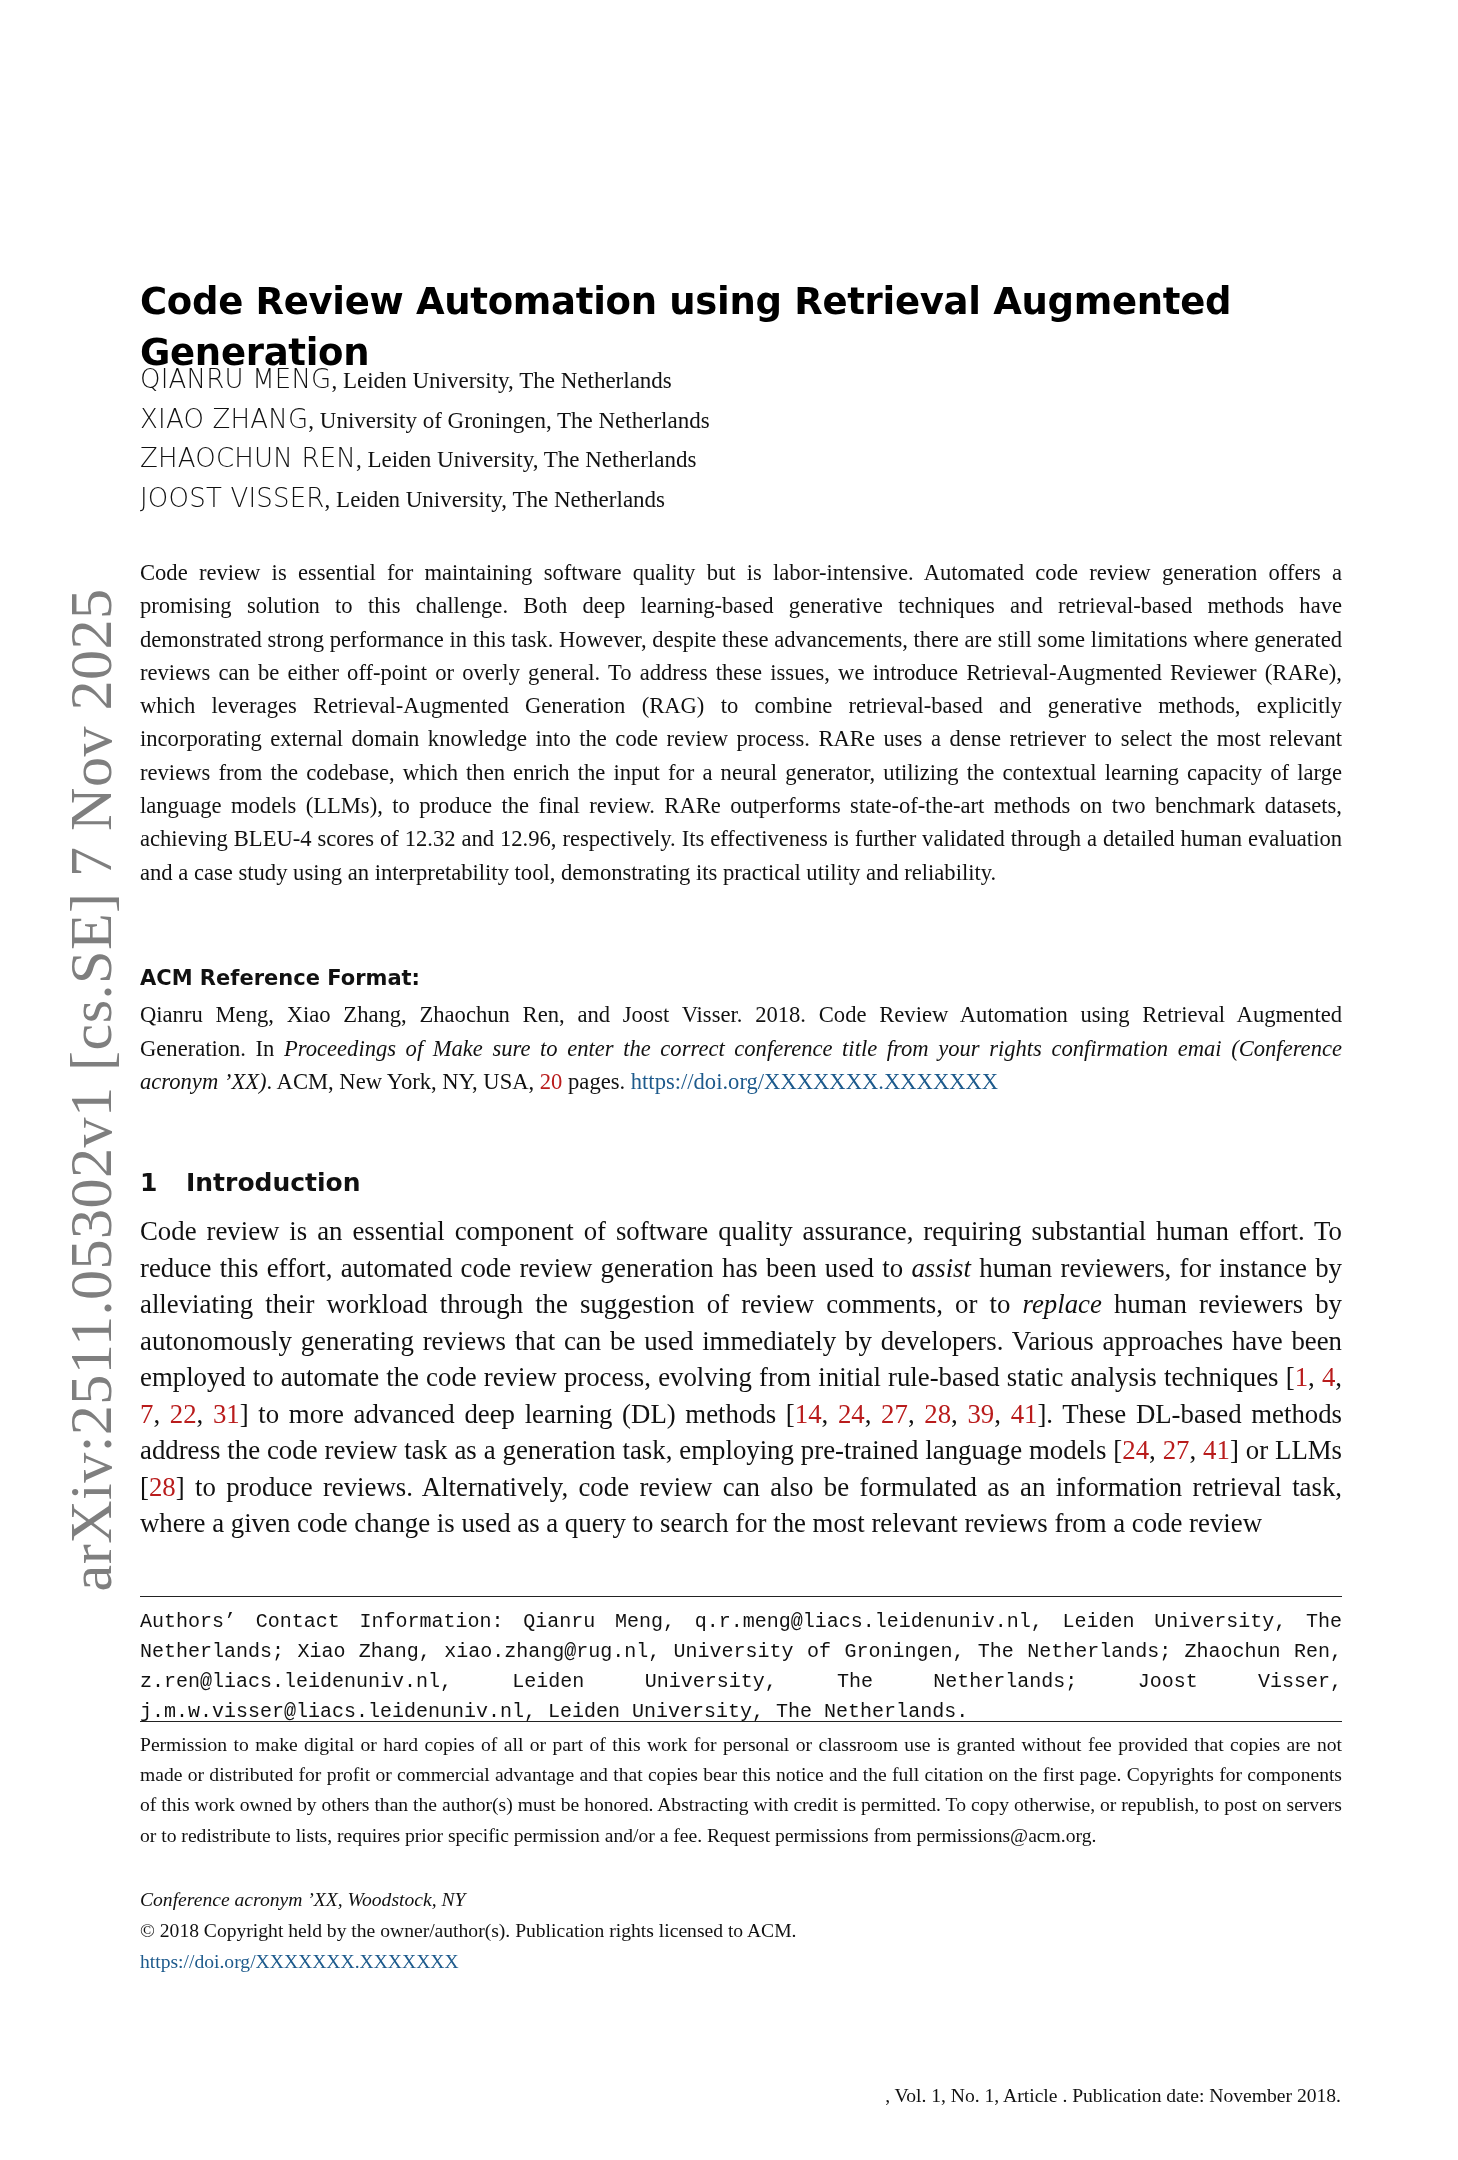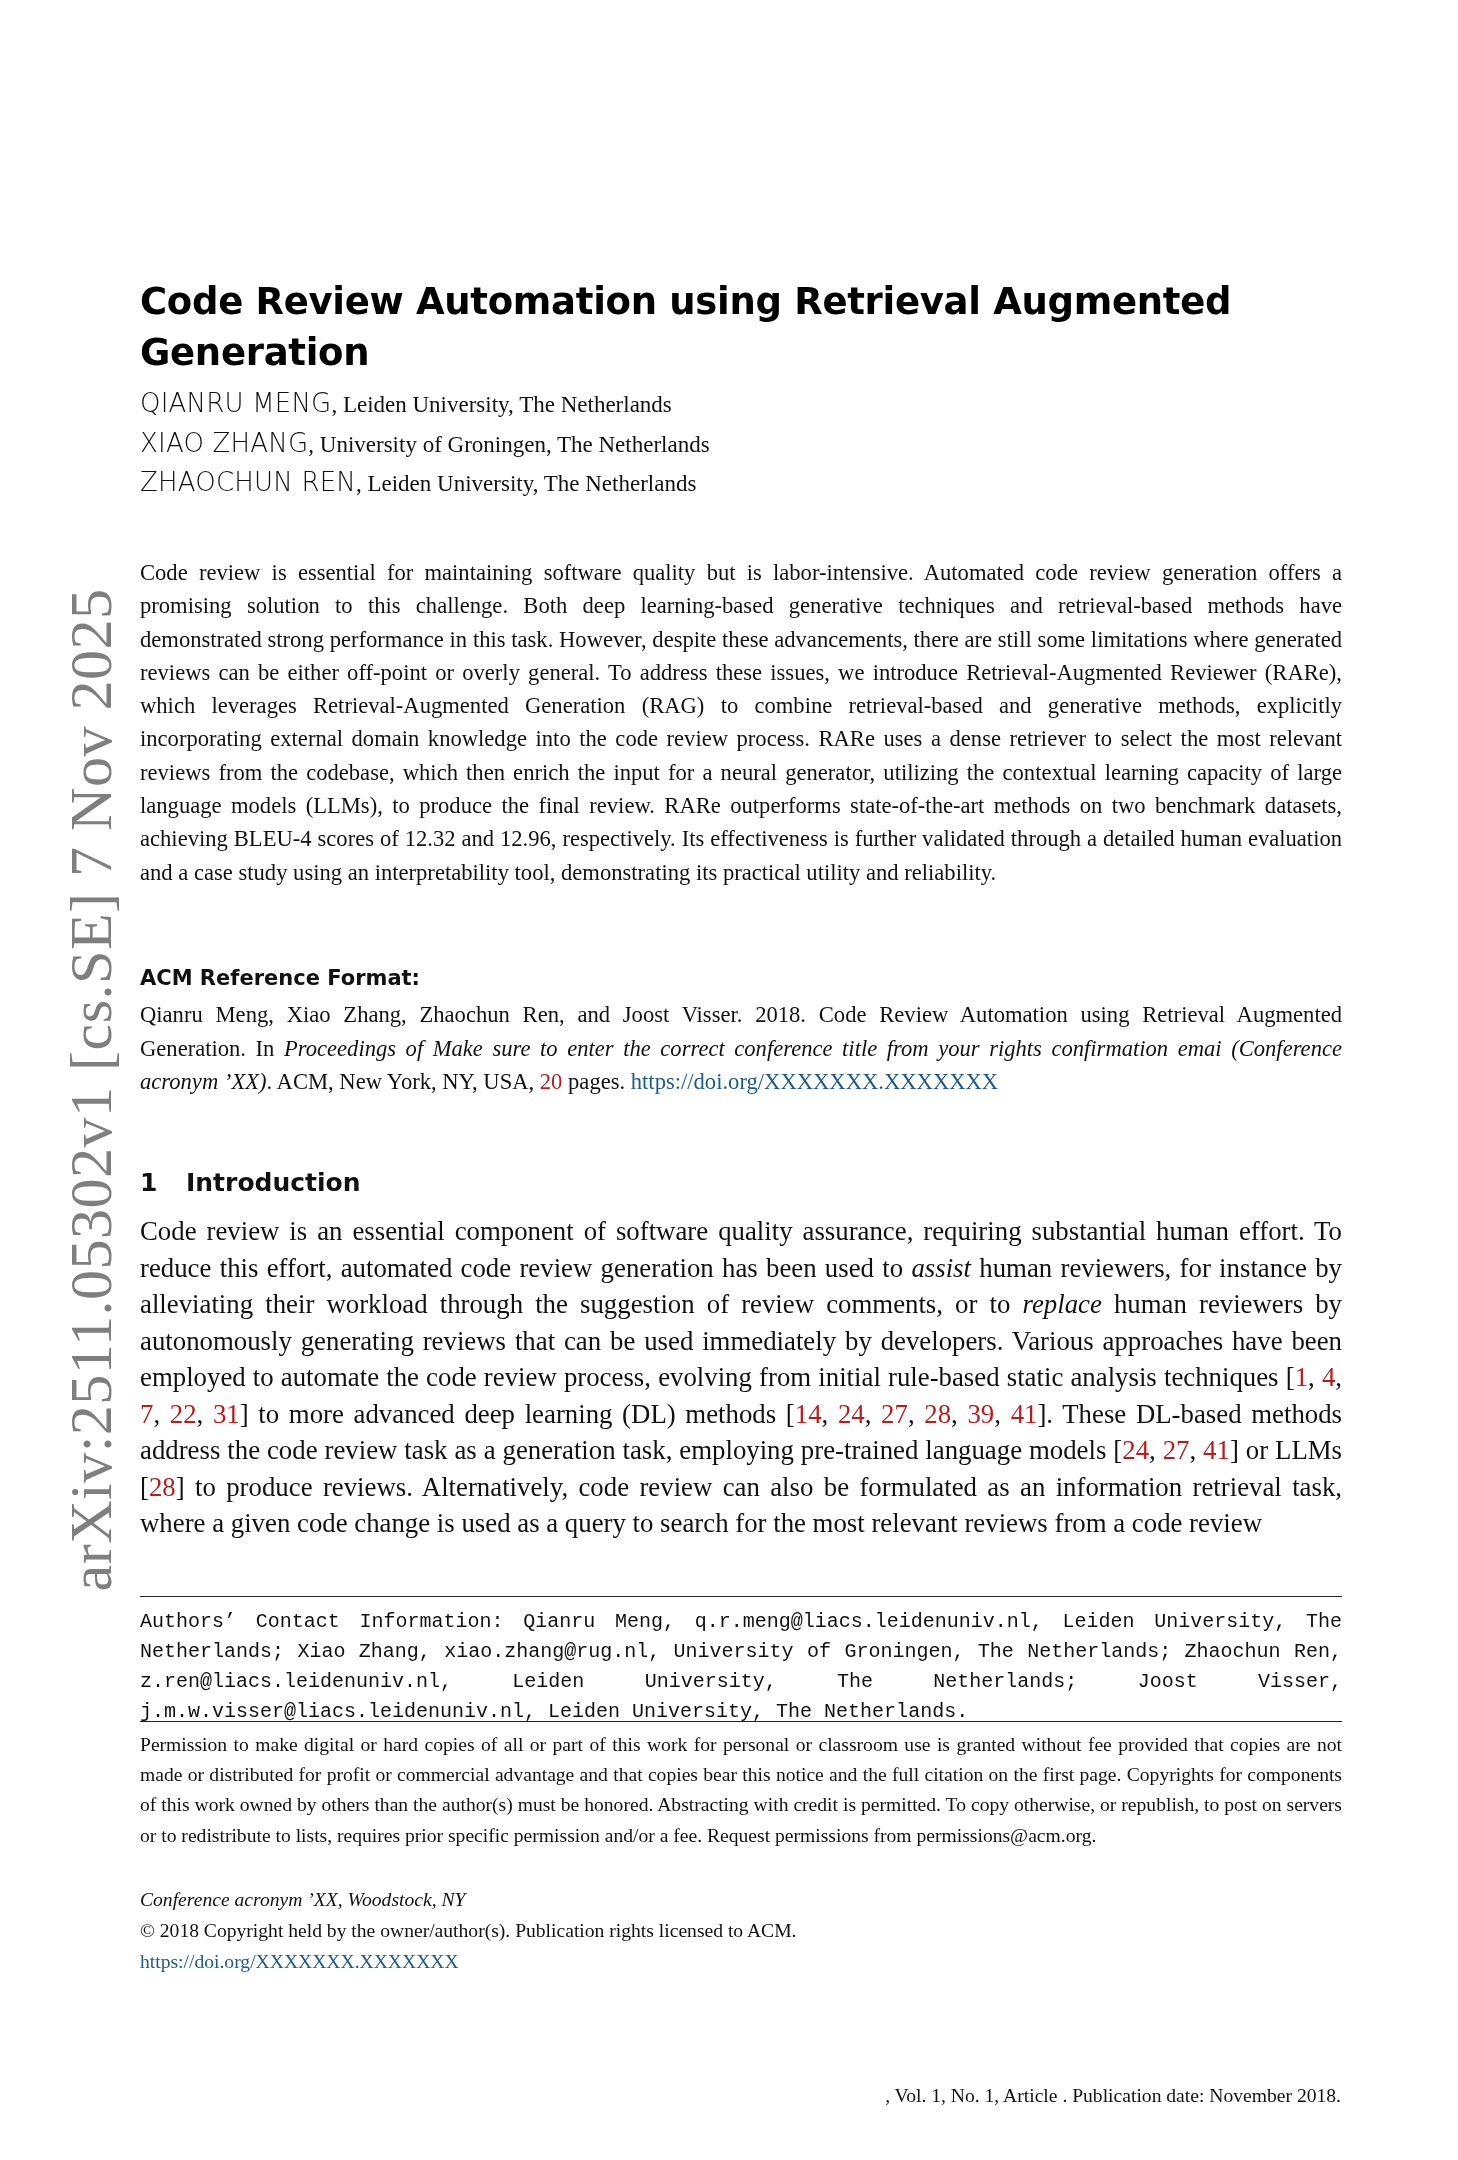--- a/index.html
+++ b/index.html
@@ -1,18 +1,18 @@
 <!DOCTYPE html>
 <html><head>
 <meta charset="utf-8">
 <style>
   html, body { margin:0; padding:0; background:#ffffff; }
   body { width:1458px; height:2160px; position:relative; overflow:hidden; color:#111; font-family:"Liberation Serif", "DejaVu Serif", serif; }
   .title { position:absolute; left:140px; top:246px; width:1200px; font-family:"DejaVu Sans", "Liberation Sans", sans-serif; font-weight:bold; font-size:37px; line-height:51px; color:#000; letter-spacing:-0.3px;margin-top:30px; }
-  .authors { position:absolute; left:140px; top:384px; width:1200px; }
+  .authors { position:absolute; left:140px; top:360px; width:1200px; }
   .author-line { height:39.5px; line-height:39.5px; white-space:nowrap; }
   .author-name { font-family:"DejaVu Sans", "Liberation Sans", sans-serif; font-size:26px; letter-spacing:0.2px; font-weight:300; }
   .author-aff { font-size:23px; }
   .justify { text-align:justify; text-align-last:left; }
   .abstract { position:absolute; left:140px; top:556px; width:1202px; font-size:22.6px; line-height:33.3px; }
   .ref-head { position:absolute; left:140px; top:966px; font-family:"DejaVu Sans", "Liberation Sans", sans-serif; font-weight:bold; font-size:21px; }
   .ref-body { position:absolute; left:140px; top:998px; width:1202px; font-size:22.6px; line-height:33.5px; }
   .link { color:#1d5a8c; }
   .cite { color:#b91c1c; }
   .sec-head { position:absolute; left:140px; top:1168px; font-family:"DejaVu Sans", "Liberation Sans", sans-serif; font-weight:bold; font-size:25px; }
@@ -30,20 +30,21 @@
 <body>
 
 <div class="arxiv">arXiv:2511.05302v1  [cs.SE]  7 Nov 2025</div>
 
 <div class="title">Code Review Automation using Retrieval Augmented Generation</div>
 
 <div class="authors">
   <div class="author-line"><span class="author-name">QIANRU MENG</span><span class="author-aff">, Leiden University, The Netherlands</span></div>
   <div class="author-line"><span class="author-name">XIAO ZHANG</span><span class="author-aff">, University of Groningen, The Netherlands</span></div>
   <div class="author-line"><span class="author-name">ZHAOCHUN REN</span><span class="author-aff">, Leiden University, The Netherlands</span></div>
+  <div class="author-line"><span class="author-name">JOOST VISSER</span><span class="author-aff">, Leiden University, The Netherlands</span></div>
 </div>
 
 <div class="abstract justify">Code review is essential for maintaining software quality but is labor-intensive. Automated code review generation offers a promising solution to this challenge. Both deep learning-based generative techniques and retrieval-based methods have demonstrated strong performance in this task. However, despite these advancements, there are still some limitations where generated reviews can be either off-point or overly general. To address these issues, we introduce Retrieval-Augmented Reviewer (RARe), which leverages Retrieval-Augmented Generation (RAG) to combine retrieval-based and generative methods, explicitly incorporating external domain knowledge into the code review process. RARe uses a dense retriever to select the most relevant reviews from the codebase, which then enrich the input for a neural generator, utilizing the contextual learning capacity of large language models (LLMs), to produce the final review. RARe outperforms state-of-the-art methods on two benchmark datasets, achieving BLEU-4 scores of 12.32 and 12.96, respectively. Its effectiveness is further validated through a detailed human evaluation and a case study using an interpretability tool, demonstrating its practical utility and reliability.</div>
 
 <div class="ref-head">ACM Reference Format:</div>
 <div class="ref-body justify"><span>Qianru Meng, Xiao Zhang, Zhaochun Ren, and Joost Visser. 2018. Code Review Automation using Retrieval Augmented Generation. In </span><em>Proceedings of Make sure to enter the correct conference title from your rights confirmation emai (Conference acronym ’XX)</em><span>. ACM, New York, NY, USA, </span><span class="cite">20</span><span> pages. </span><span class="link">https://doi.org/XXXXXXX.XXXXXXX</span></div>
 
 <div class="sec-head"><span class="sec-num">1</span><span>Introduction</span></div>
 
 <div class="intro justify"><span>Code review is an essential component of software quality assurance, requiring substantial human effort. To reduce this effort, automated code review generation has been used to </span><em>assist</em><span> human reviewers, for instance by alleviating their workload through the suggestion of review comments, or to </span><em>replace</em><span> human reviewers by autonomously generating reviews that can be used immediately by developers. Various approaches have been employed to automate the code review process, evolving from initial rule-based static analysis techniques [</span><span class="cite">1</span>, <span class="cite">4</span>, <span class="cite">7</span>, <span class="cite">22</span>, <span class="cite">31</span><span>] to more advanced deep learning (DL) methods [</span><span class="cite">14</span>, <span class="cite">24</span>, <span class="cite">27</span>, <span class="cite">28</span>, <span class="cite">39</span>, <span class="cite">41</span><span>]. These DL-based methods address the code review task as a generation task, employing pre-trained language models [</span><span class="cite">24</span>, <span class="cite">27</span>, <span class="cite">41</span><span>] or LLMs [</span><span class="cite">28</span><span>] to produce reviews. Alternatively, code review can also be formulated as an information retrieval task, where a given code change is used as a query to search for the most relevant reviews from a code review</span></div>

